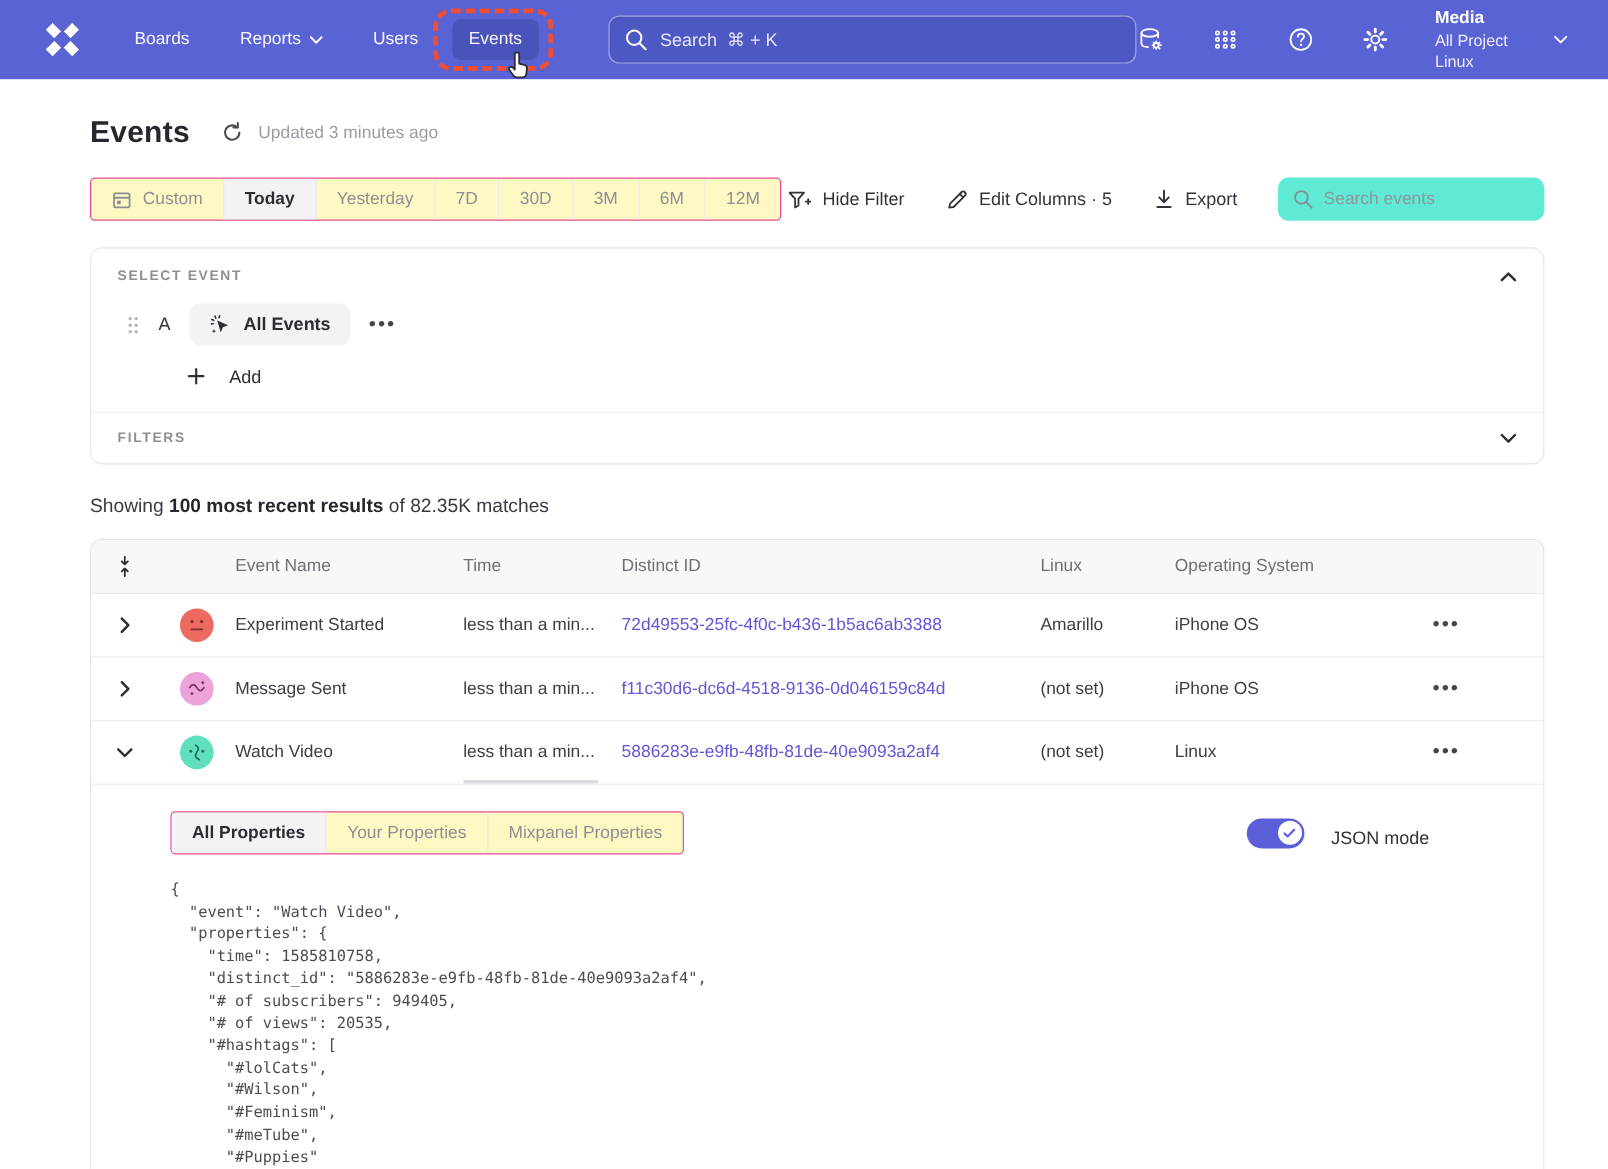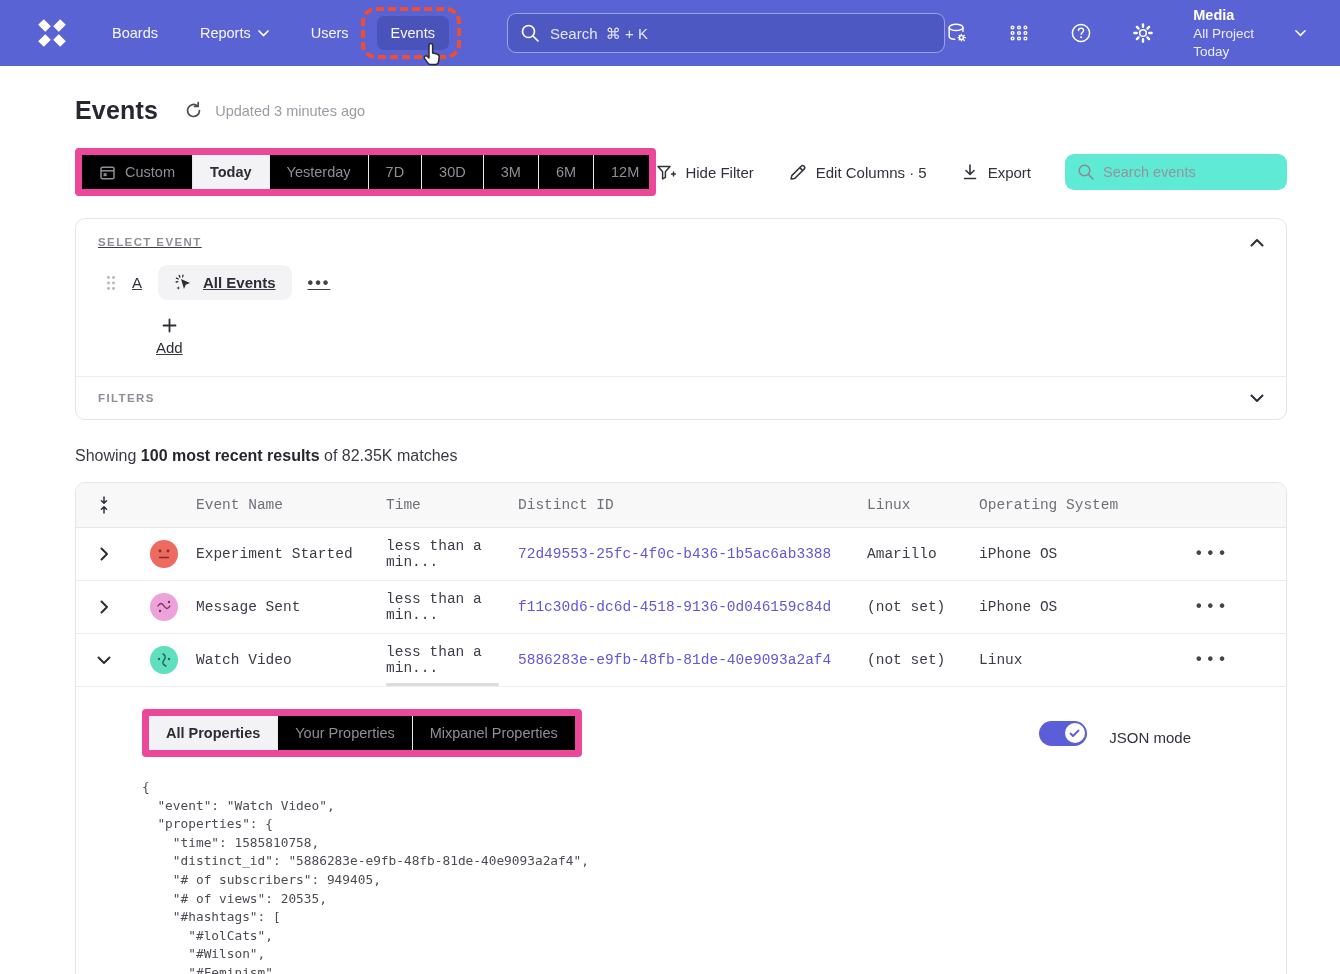--- a/index.html
+++ b/index.html
@@ -31,59 +31,59 @@
   .project-scope { color:rgba(255,255,255,.88); font-size:13.5px; line-height:18px; }
 
   
   .page-head { display:flex; align-items:center; margin:30px 53px 0 75px; }
   .page-title { font-size:25px; font-weight:bold; color:#27272f; letter-spacing:.2px; }
   .refresh-btn { margin-left:26px; cursor:pointer; display:flex; }
   .updated { margin-left:12px; color:#9b9ba3; font-size:14.5px; }
 
   
   .controls { display:flex; align-items:center; margin:23px 53px 0 75px; }
-  .segmented { display:flex; border:7px solid #ec4899; border-radius:4px; overflow:hidden; background:#000000; }
+  .segmented { display:flex; border:1px solid #ec4899; border-radius:4px; overflow:hidden; background:#fef9c3; }
   .segment { padding:0 17px; height:34px; display:flex; align-items:center; gap:9px;
     font-size:14.5px; color:#8e8e97; cursor:pointer; border-left:1px solid #e9e9ed; white-space:nowrap; }
   .segment:first-child { border-left:none; }
   .segment.selected { background:#f3f3f5; color:#2c2c34; font-weight:bold; }
   .right-tools { margin-left:auto; display:flex; align-items:center; gap:34px; }
   .tool-btn { display:flex; align-items:center; gap:9px; font-size:15px; color:#32323c; cursor:pointer;
     font-weight:500; white-space:nowrap; }
   .search-events { position:relative; }
   .search-events input { width:222px; height:36px; background:#5eead4; border:none; border-radius:9px;
     font-size:14.5px; color:#3c3c46; padding:0 12px 0 38px; outline:none;
     font-family:"Liberation Sans", sans-serif; }
   .search-events input::placeholder { color:#94949c; }
   .search-events .mag2 { position:absolute; left:12px; top:9px; }
 
   
   .query-card { margin:22px 53px 0 75px; border:1px solid #e5e5e9; border-radius:10px; background:#fff; }
   .card-section-label { font-size:11.5px; letter-spacing:1.4px; color:#8e8e96; font-weight:bold; }
-  .select-event { padding:17px 22px 20px 22px;text-decoration:underline; }
+  .select-event { padding:17px 22px 20px 22px; }
   .se-head { display:flex; align-items:center; justify-content:space-between; }
   .event-row { display:flex; align-items:center; margin-top:17px; }
   .drag-handle { margin:0 16px 0 8px; cursor:grab; display:flex; }
   .row-letter { font-size:15px; color:#32323c; width:26px; }
   .event-chip { display:flex; align-items:center; gap:9px; background:#f3f3f5; border-radius:9px;
     height:35px; padding:0 16px; font-size:15px; font-weight:bold; color:#2c2c34; cursor:pointer; }
   .chip-more { margin-left:16px; cursor:pointer; color:#43434c; letter-spacing:2px; font-size:16px; font-weight:bold; }
-  .add-row { display:flex; align-items:center; gap:6px; margin:18px 0 0 58px; cursor:pointer;
-    font-size:15px; font-weight:500; color:#2e2e37; width:max-content;flex-direction:column; }
+  .add-row { display:flex; align-items:flex-start; gap:20px; margin:18px 0 0 58px; cursor:pointer;
+    font-size:15px; font-weight:500; color:#2e2e37; width:max-content; }
   .filters-sec { border-top:1px solid #ececef; padding:15px 22px; display:flex; align-items:center;
     justify-content:space-between; }
 
   
   .summary { margin:27px 53px 0 75px; font-size:16px; color:#3a3a44; }
   .summary b { font-weight:bold; color:#26262e; }
 
   
   .table-card { margin:17px 53px 0 75px; border:1px solid #e5e5e9; border-radius:10px; background:#fff;
     overflow:hidden; }
-  .tgrid { display:grid; grid-template-columns:56px 64px 190px 132px 349px 112px 207px auto; align-items:center;font-family:Liberation Mono, monospace; }
+  .tgrid { display:grid; grid-template-columns:56px 64px 190px 132px 349px 112px 207px auto; align-items:center; }
   .thead { background:#f8f8f9; height:45px; border-bottom:1px solid #e8e8ec; color:#6f6f78; font-size:14.5px; }
   .th { padding-right:8px; }
   .trow { height:53px; border-bottom:1px solid #ededf0; font-size:14.5px; color:#3c3c46; position:relative; }
   .expander { justify-self:center; cursor:pointer; display:flex; padding:6px; }
   .avatar { width:28px; height:28px; border-radius:50%; justify-self:start; margin-left:18px; }
   .av-1 { background:#ed6a60; } .av-2 { background:#eda2d9; } .av-3 { background:#5fdfbe; }
   .cell-id { color:#6157d6; cursor:pointer; }
   .row-more { letter-spacing:2px; color:#43434c; font-weight:bold; font-size:16px; cursor:pointer;
     justify-self:start; padding:4px 8px; }
   .hscroll-thumb { position:absolute; left:310px; bottom:0; width:113px; height:3px; background:#dcdce0;
@@ -169,21 +169,21 @@
     </svg>
     <svg class="nav-icon" viewBox="0 0 26 26">
       <circle cx="13" cy="13" r="3.6" stroke="#fff" stroke-width="1.7" fill="none"></circle>
       <g stroke="#fff" stroke-width="2.6" stroke-linecap="round">
         <path d="M13 3.6v2.6M13 19.8v2.6M3.6 13h2.6M19.8 13h2.6M6.4 6.4l1.8 1.8M17.8 17.8l1.8 1.8M19.6 6.4l-1.8 1.8M8.2 17.8l-1.8 1.8"></path>
       </g>
     </svg>
     <div class="project">
       <div>
         <div class="project-name">Media</div>
-        <div class="project-scope">All Project Today</div>
+        <div class="project-scope">All Project Linux</div>
       </div>
       <svg width="12" height="8" viewBox="0 0 12 8">
         <path d="M1 1.5 L6 6.5 L11 1.5" stroke="#fff" stroke-width="1.7" fill="none" stroke-linecap="round"></path>
       </svg>
     </div>
   </div>
 </header>
 
 <div class="page-head">
   <h1 class="page-title">Events</h1>

